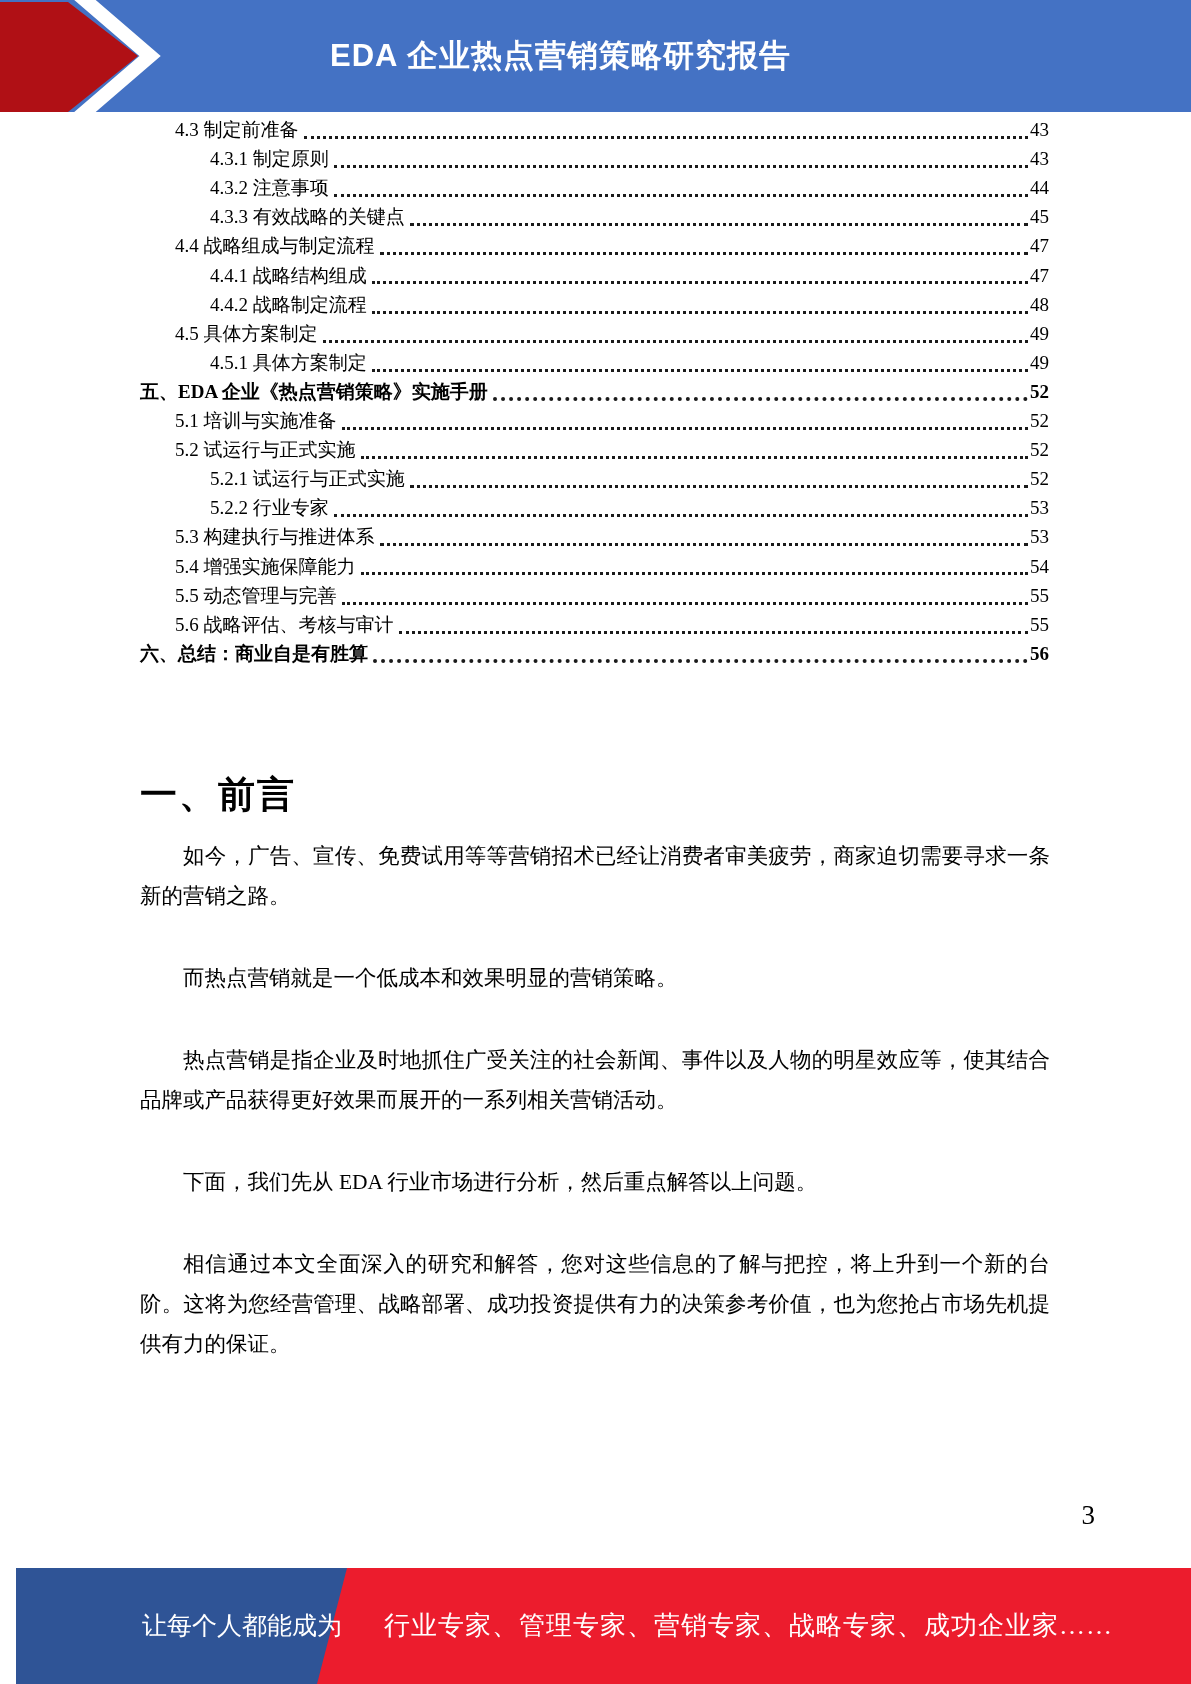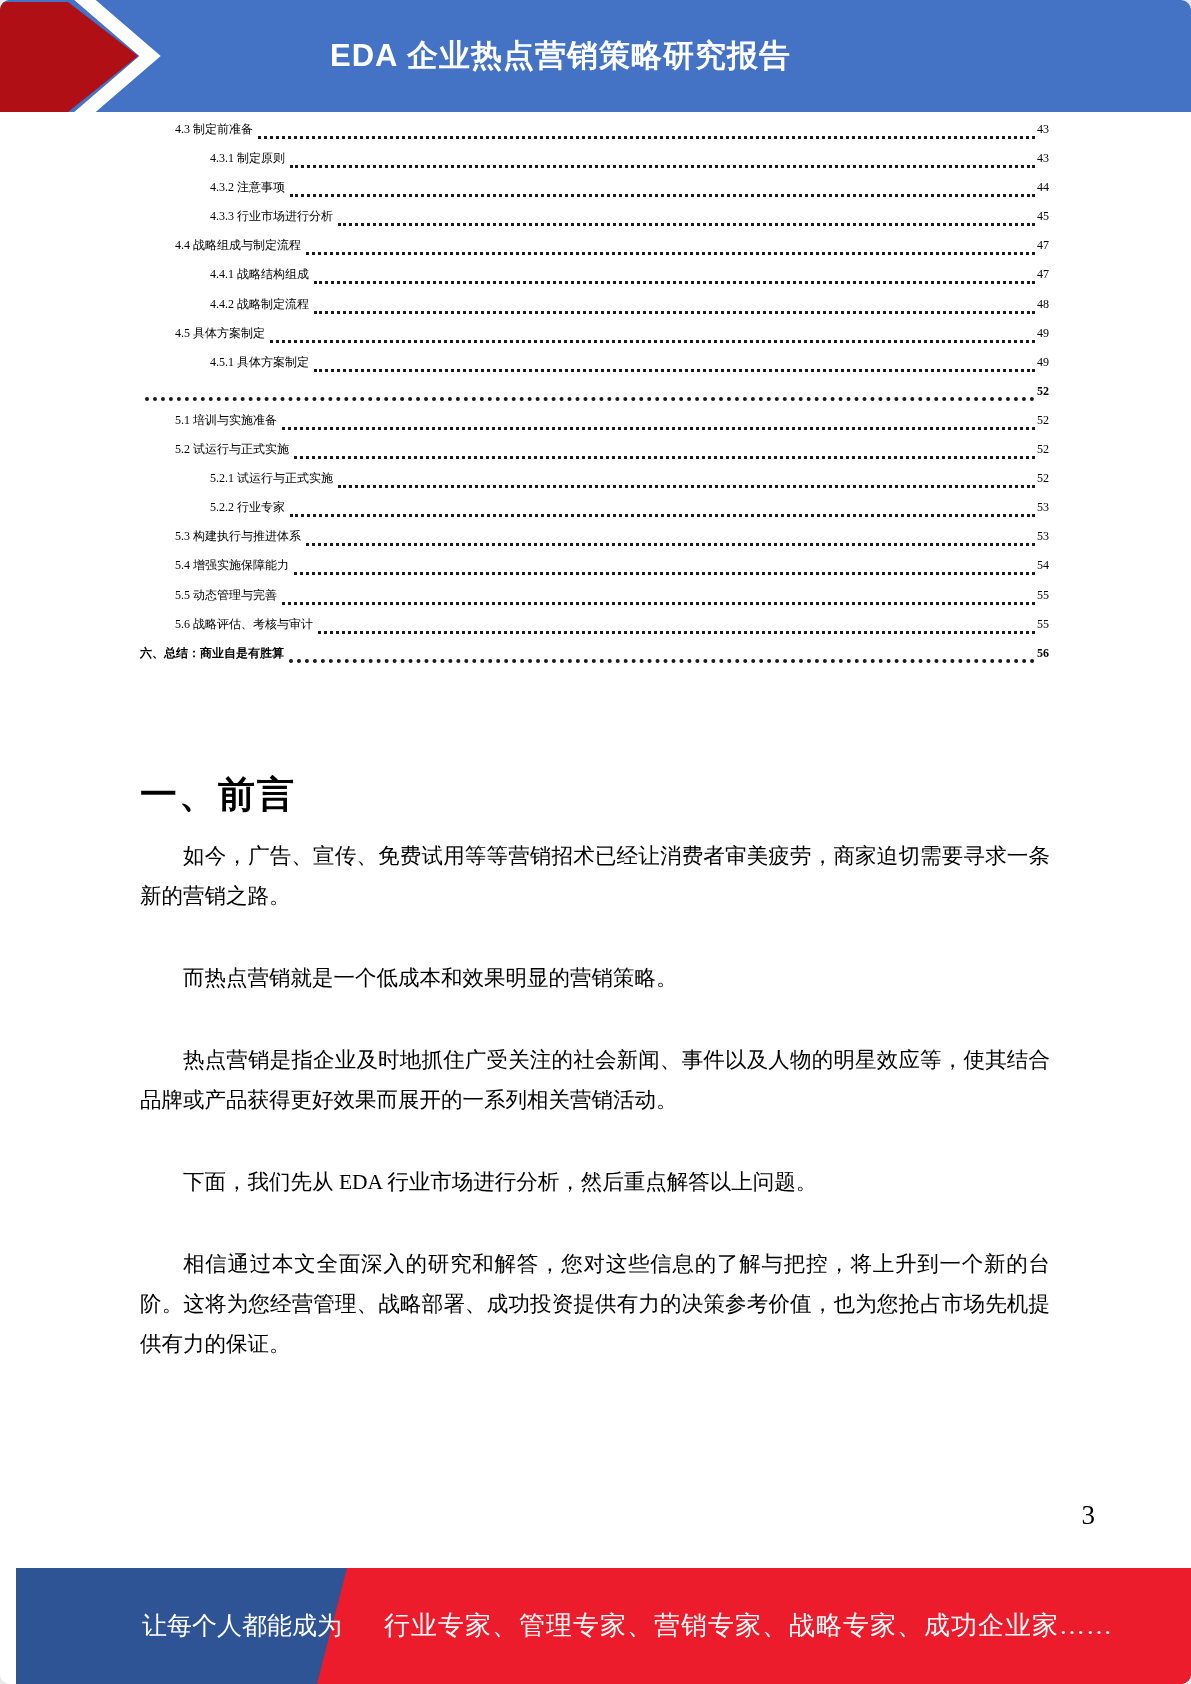--- a/index.html
+++ b/index.html
@@ -1,37 +1,37 @@
 <!DOCTYPE html>
 <html><head>
 <meta charset="utf-8">
 <style>
   * { box-sizing: border-box; }
   html,body { margin:0; padding:0; background:#e9e9e9; }
   .page {
     position:relative; width:1191px; height:1684px; margin:0 auto;
     background:#ffffff; overflow:hidden;
-    font-family:"Liberation Serif", serif; color:#000;border-radius:10px;
+    font-family:"Liberation Serif", serif; color:#000;
   }
   
   .header {
     position:absolute; top:0; left:0; width:1191px; height:112px;
     background:#4472C4; display:flex; align-items:center; justify-content:center;
   }
   .header-arrow { position:absolute; left:0; top:0; width:170px; height:112px; }
   .header-title {
     color:#ffffff; font-family:"Liberation Sans", sans-serif;
     font-weight:bold; font-size:31px; letter-spacing:1px; padding-right:70px;
     white-space:nowrap;
   }
   
   .toc { position:absolute; top:115px; left:140px; right:142px; }
   .toc-row {
-    display:flex; align-items:flex-start; height:29.1px;
-    font-size:12px; line-height:29px; cursor:pointer;
+    display:flex; align-items:flex-end; height:29.1px;
+    font-size:19px; line-height:29px; cursor:pointer;
   }
   .toc-row.lvl1 { padding-left:35px; }
   .toc-row.lvl2 { padding-left:70px; }
   .toc-row.bold { font-weight:bold; }
   .toc-label { white-space:nowrap; }
   .leader {
     flex:1 1 auto; min-width:16px;
     border-bottom:3px dotted #1a1a1a;
     margin:0 2px 5px 5px; align-self:stretch; height:24px;
   }
@@ -88,21 +88,21 @@
         <span class="toc-label">4.3.1 制定原则</span>
         <span class="leader"></span>
         <span class="toc-page">43</span>
       </div>
       <div class="toc-row lvl2">
         <span class="toc-label">4.3.2 注意事项</span>
         <span class="leader"></span>
         <span class="toc-page">44</span>
       </div>
       <div class="toc-row lvl2">
-        <span class="toc-label">4.3.3 行业市场进行分析</span>
+        <span class="toc-label">4.3.3 有效战略的关键点</span>
         <span class="leader"></span>
         <span class="toc-page">45</span>
       </div>
       <div class="toc-row lvl1">
         <span class="toc-label">4.4 战略组成与制定流程</span>
         <span class="leader"></span>
         <span class="toc-page">47</span>
       </div>
       <div class="toc-row lvl2">
         <span class="toc-label">4.4.1 战略结构组成</span>
@@ -118,20 +118,21 @@
         <span class="toc-label">4.5 具体方案制定</span>
         <span class="leader"></span>
         <span class="toc-page">49</span>
       </div>
       <div class="toc-row lvl2">
         <span class="toc-label">4.5.1 具体方案制定</span>
         <span class="leader"></span>
         <span class="toc-page">49</span>
       </div>
       <div class="toc-row lvl0 bold">
+        <span class="toc-label">五、EDA 企业《热点营销策略》实施手册</span>
         <span class="leader"></span>
         <span class="toc-page">52</span>
       </div>
       <div class="toc-row lvl1">
         <span class="toc-label">5.1 培训与实施准备</span>
         <span class="leader"></span>
         <span class="toc-page">52</span>
       </div>
       <div class="toc-row lvl1">
         <span class="toc-label">5.2 试运行与正式实施</span>

